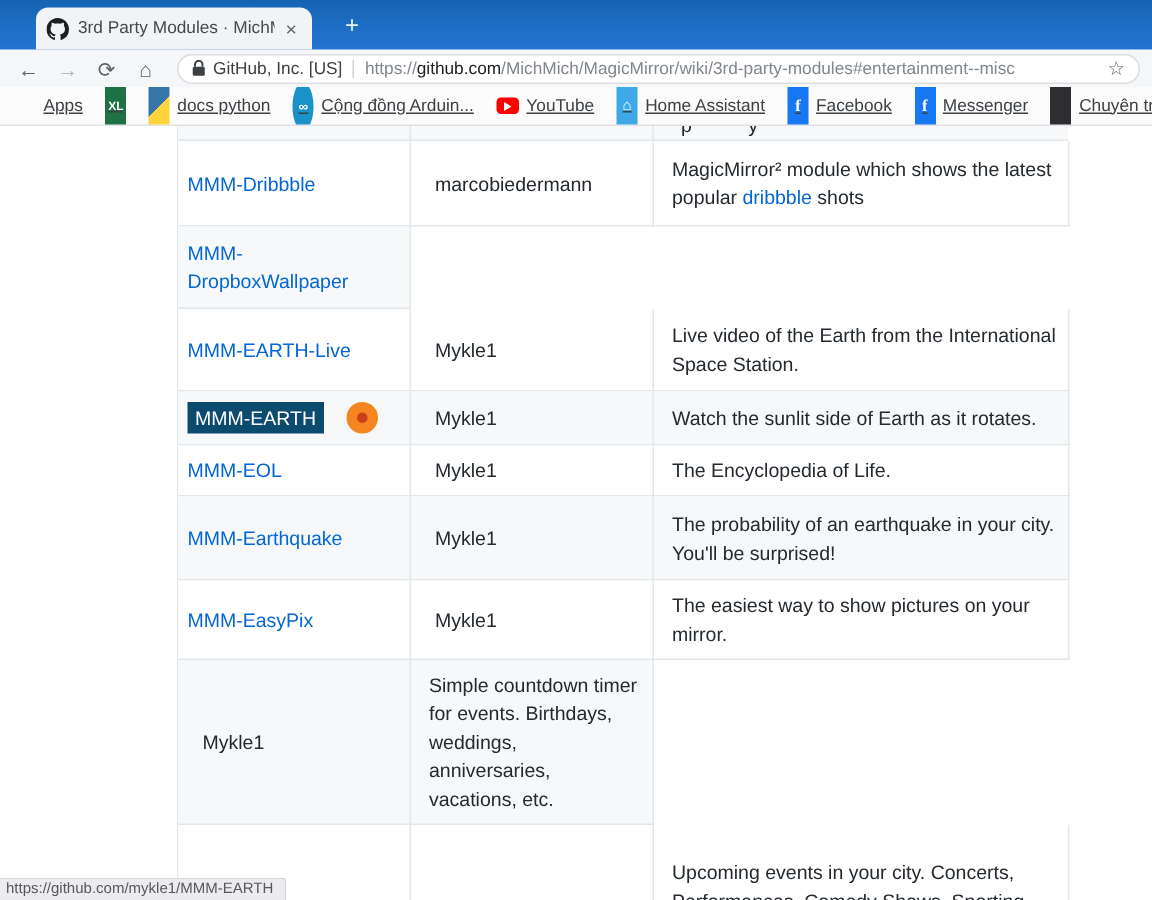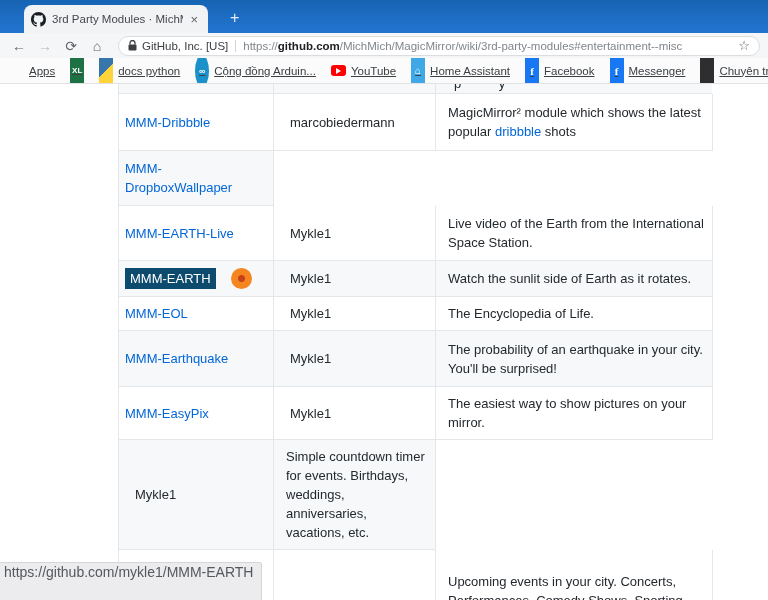--- a/index.html
+++ b/index.html
@@ -18,21 +18,21 @@
   
   .toolbar { height:25px; background:#f5f6f7; display:flex; align-items:center; padding:0 8px; gap:4px; }
   .navbtn { font-size:14px; color:#5f6368; width:22px; text-align:center; line-height:20px; }
   .navbtn.disabled { color:#b6b9be; }
   .omnibox { flex:1; height:20px; margin-left:6px; background:#fff; border:1px solid #dbdde1; border-radius:10px;
              display:flex; align-items:center; padding:0 9px; font-size:11.5px; white-space:nowrap; overflow:hidden; }
   .lock { width:9px; height:11px; margin-right:5px; flex:0 0 auto; }
   .sec-label { color:#3c4043; margin-right:7px; }
   .url-sep { width:1px; height:12px; background:#d0d3d7; margin-right:7px; flex:0 0 auto; }
   .url-scheme, .url-path { color:#80868b; }
-  .url-host { color:#202124; font-weight:bold;margin-top:12px; }
+  .url-host { color:#202124; font-weight:normal;margin-top:12px; }
   .url-wrap { overflow:hidden; text-overflow:clip; white-space:nowrap; flex:1; }
   .star { margin-left:auto; color:#5f6368; font-size:13px; flex:0 0 auto; padding-left:6px; }
 
   
   .bookmarks { height:26px; background:#fbfbfc; border-bottom:1px solid #e0e2e6; display:flex; align-items:center;
                padding:0 10px; gap:15px; font-size:11.5px; color:#3c4043; white-space:nowrap; overflow:hidden;text-decoration:underline; }
   .bm { display:flex; align-items:center; gap:5px; flex:0 0 auto; }
   .bm-ic { width:14px; height:32px; border-radius:3px; display:inline-flex; align-items:center; justify-content:center;
            font-size:8px; font-weight:bold; color:#fff; flex:0 0 auto; position:relative; }
   .ic-grid { display:grid; grid-template-columns:repeat(3,4px); grid-template-rows:repeat(3,4px); gap:1px; width:14px; height:14px; border-radius:0; }
@@ -68,21 +68,21 @@
   .r-partial { height:10px; overflow:hidden; }
   .r-partial .cell { border-bottom:1px solid #e4e7ea; padding:0 0 0 12px; display:block; }
   .frag { display:block; margin-top:-11px; letter-spacing:17px; color:#24292e; margin-left:6px; }
   .sel { background:#0c4a6e; color:#fff; padding:1px 5px; }
   .click-dot { display:inline-block; width:21px; height:21px; margin-left:15px; border-radius:50%; vertical-align:middle;
                background:radial-gradient(circle at 50% 50%, #c9401a 0, #c9401a 3px, #f5861f 4px, #f5861f 100%); }
   .r-dribbble{min-height:57px}.r-dropbox{min-height:55px}.r-earthlive{min-height:55px}.r-earth{min-height:33px}
   .r-eol{min-height:33px}.r-quake{min-height:56px}.r-easypix{min-height:53px}.r-horizon{min-height:79px}.r-events{min-height:120px}
 
   .statusbar { position:absolute; left:0; bottom:0; background:#ececee; border-top:1px solid #d4d6d9; border-right:1px solid #d4d6d9;
-               border-radius:0 3px 0 0; font-size:14px; color:#55585c; padding:1px 8px 20px 4px; z-index:5; }
+               border-radius:0 3px 0 0; font-size:10px; color:#55585c; padding:1px 8px 2px 4px; z-index:5; }
 </style>
 </head>
 <body>
 
 <div class="tabstrip">
   <div class="tab">
     <svg class="tab-fav" viewBox="0 0 16 16">
       <path fill="#1b1f23" d="M8 0C3.58 0 0 3.58 0 8c0 3.54 2.29 6.53 5.47 7.59.4.07.55-.17.55-.38 0-.19-.01-.82-.01-1.49-2.01.37-2.53-.49-2.69-.94-.09-.23-.48-.94-.82-1.13-.28-.15-.68-.52-.01-.53.63-.01 1.08.58 1.23.82.72 1.21 1.87.87 2.33.66.07-.52.28-.87.51-1.07-1.78-.2-3.64-.89-3.64-3.95 0-.87.31-1.59.82-2.15-.08-.2-.36-1.02.08-2.12 0 0 .67-.21 2.2.82.64-.18 1.32-.27 2-.27s1.36.09 2 .27c1.53-1.04 2.2-.82 2.2-.82.44 1.1.16 1.92.08 2.12.51.56.82 1.27.82 2.15 0 3.07-1.87 3.75-3.65 3.95.29.25.54.73.54 1.48 0 1.07-.01 1.93-.01 2.2 0 .21.15.46.55.38A8.013 8.013 0 0 0 16 8c0-4.42-3.58-8-8-8z"></path>
     </svg>
     <span class="tab-title">3rd Party Modules · MichMich/M</span>

